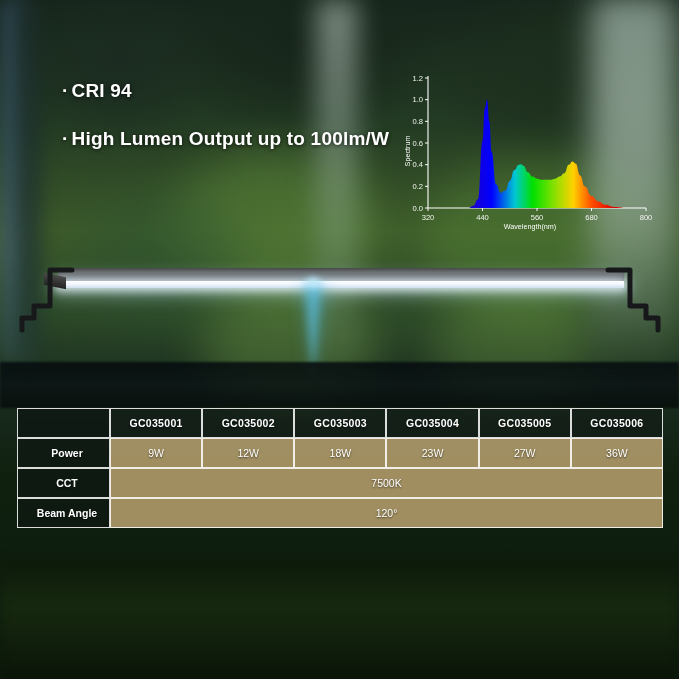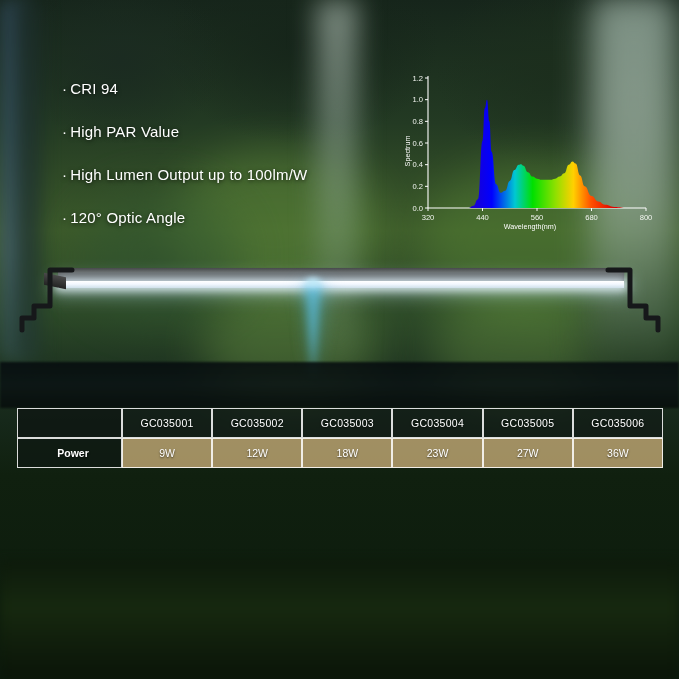--- a/index.html
+++ b/index.html
@@ -45,21 +45,21 @@
     filter:blur(13px);
   }
 
   
   .features {
     position:absolute; left:62px; top:80px; width:360px;
     color:#ffffff;
     text-shadow:0 1px 4px rgba(0,0,0,.75);
   }
   .feat {
-    font-size:15px; font-weight:normal; letter-spacing:.2px;
+    font-size:19px; font-weight:bold; letter-spacing:.2px;
     margin-bottom:26px; white-space:nowrap;
   }
   .feat .dot { margin-right:3px; }
 
   
   .chart {
     position:absolute; left:400px; top:66px;
     width:252px; height:170px;
   }
   .chart svg { display:block; width:252px; height:170px; overflow:visible; }
@@ -126,28 +126,28 @@
   }
   .spec-table td {
     height:30px;
     border:1px solid rgba(255,255,255,.85);
     text-align:center; vertical-align:middle;
     font-size:10.5px; color:#ffffff;
     text-shadow:0 1px 2px rgba(0,0,0,.6);
     padding:0 2px;
   }
   .lblcell {
-    width:105px;
+    width:93px;
     text-align:right;
     padding-left:9px !important;
     font-weight:bold; font-size:10.5px;
     background:rgba(14,24,18,.72);
   }
   .hdrcell {
-    font-weight:normal; font-size:10px; letter-spacing:.3px;
+    font-weight:bold; font-size:10px; letter-spacing:.3px;
     background:rgba(18,26,22,.62);
   }
   .corner { background:rgba(14,22,18,.78); }
   .valcell { background:rgba(196,170,118,.80); }
   .mergecell { background:rgba(196,170,118,.80); }
 </style>
 </head>
 <body>
 
 <div id="stage">
@@ -164,27 +164,21 @@
   <div class="leftstrip2"></div>
   <div class="rightblur"></div>
 
   <div style="position:absolute;left:0;top:560px;width:679px;height:119px;background:radial-gradient(ellipse 120px 40px at 60px 620px,#2d4a1c,rgba(0,0,0,0) 70%),radial-gradient(ellipse 140px 45px at 300px 640px,#35541f,rgba(0,0,0,0) 70%),radial-gradient(ellipse 130px 40px at 560px 630px,#2a441a,rgba(0,0,0,0) 70%),linear-gradient(180deg,#0d1a0b,#16280f 40%,#0a1408);filter:blur(5px);"></div>
 
   <div class="features">
     <div class="feat">
       <span class="dot">·</span><span>CRI 94</span>
     </div>
     <div class="feat">
-      <span class="dot">·</span><span>High PAR Value</span>
-    </div>
-    <div class="feat">
       <span class="dot">·</span><span>High Lumen Output up to 100lm/W</span>
-    </div>
-    <div class="feat">
-      <span class="dot">·</span><span>120° Optic Angle</span>
     </div>
   </div>
 
   <div class="chart">
     <svg id="chart-svg" viewBox="0 0 252 170">
       <defs>
         <linearGradient id="specgrad" x1="0" y1="0" x2="1" y2="0" gradientUnits="objectBoundingBox">
           <stop offset="0.00" stop-color="#2000c8"></stop>
           <stop offset="0.13" stop-color="#0000ff"></stop>
           <stop offset="0.26" stop-color="#00c8d2"></stop>
@@ -262,16 +256,24 @@
         </tr>
         <tr>
           <td class="lblcell">Power</td>
           <td class="valcell">9W</td>
           <td class="valcell">12W</td>
           <td class="valcell">18W</td>
           <td class="valcell">23W</td>
           <td class="valcell">27W</td>
           <td class="valcell">36W</td>
         </tr>
+        <tr>
+          <td class="lblcell">CCT</td>
+          <td class="mergecell" colspan="6">7500K</td>
+        </tr>
+        <tr>
+          <td class="lblcell">Beam Angle</td>
+          <td class="mergecell" colspan="6">120°</td>
+        </tr>
       </tbody>
   </table>
 
 </div>
 
 </body></html>

